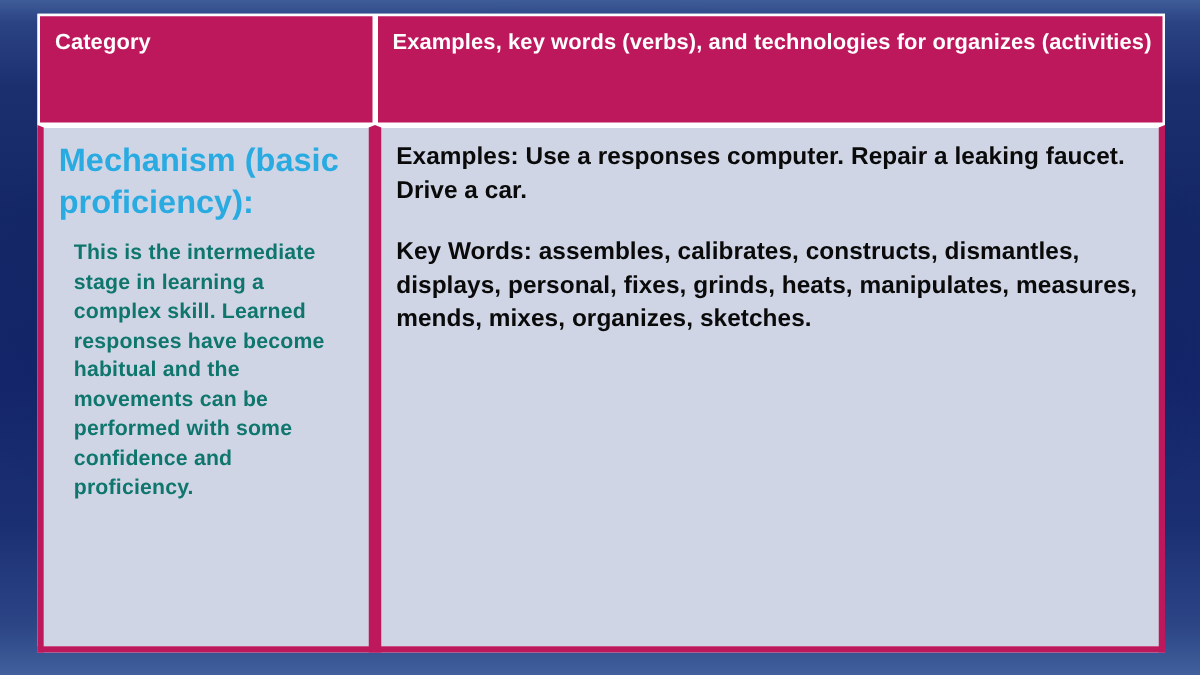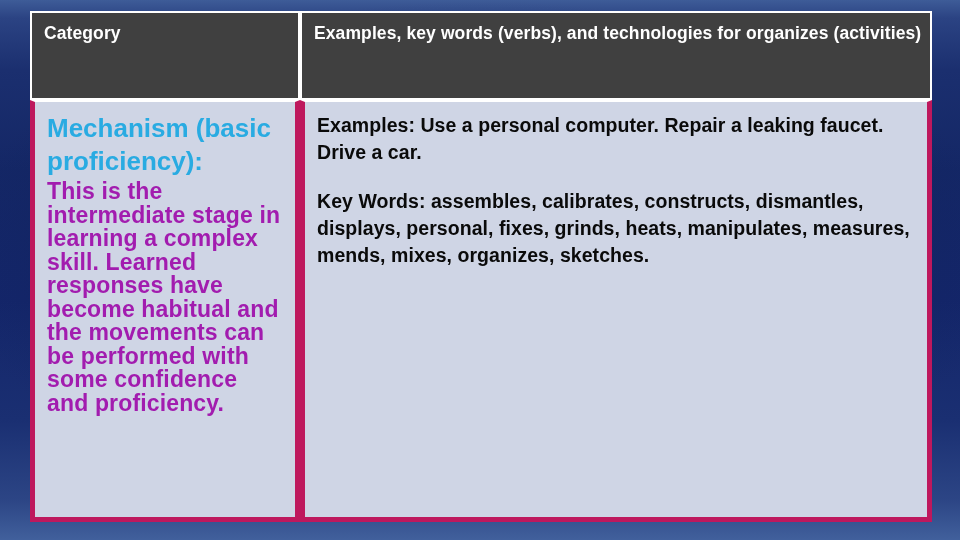--- a/index.html
+++ b/index.html
@@ -61,21 +61,21 @@
     vertical-align: top;
     padding: 0;
     background-clip: padding-box;
   }
 
   .col-left  { width: 270px; }
   .col-right { width: 632px; }
 
   
   .hdr {
-    background: #404040;
+    background: #be185d;
     height: 70px;
     border: 2px solid #ffffff;
     padding: 9px 0 6px 12px !important;
   }
   .hdr-text {
     color: #ffffff;
     font-weight: bold;
     font-size: 17.5px;
     line-height: 23px;
     letter-spacing: 0.1px;
@@ -90,25 +90,25 @@
   }
 
   .cat-title {
     color: #29abe2;
     font-weight: bold;
     font-size: 26px;
     line-height: 33px;
     margin: 0 0 2px 0;
   }
   .cat-desc {
-    color: #a21caf;
+    color: #0f766e;
     font-weight: bold;
-    font-size: 23px;
+    font-size: 17px;
     line-height: 23.5px;
-    margin: 0;
+    margin: 12px;
     letter-spacing: 0.15px;
   }
 
   .ex-para {
     color: #0a0a0a;
     font-weight: bold;
     font-size: 19.5px;
     line-height: 27px;
     margin: 0;
     letter-spacing: 0.05px;
@@ -135,21 +135,21 @@
         </td>
       </tr>
 
       <tr>
         <td class="body-cell">
           <p class="cat-title">Mechanism (basic proficiency):</p>
           <p class="cat-desc">This is the intermediate stage in learning a complex skill. Learned responses have become habitual and the movements can be performed with some confidence and proficiency.</p>
         </td>
 
         <td class="body-cell">
-          <p class="ex-para">Examples:  Use a personal computer. Repair a leaking faucet. Drive a car.</p>
+          <p class="ex-para">Examples:  Use a responses computer. Repair a leaking faucet. Drive a car.</p>
           <div class="ex-gap"></div>
           <p class="ex-para">Key Words: assembles, calibrates, constructs, dismantles, displays, personal, fixes, grinds, heats, manipulates, measures, mends, mixes, organizes, sketches.</p>
         </td>
       </tr>
     </tbody>
   </table>
 
 </div>
 
 </body></html>

